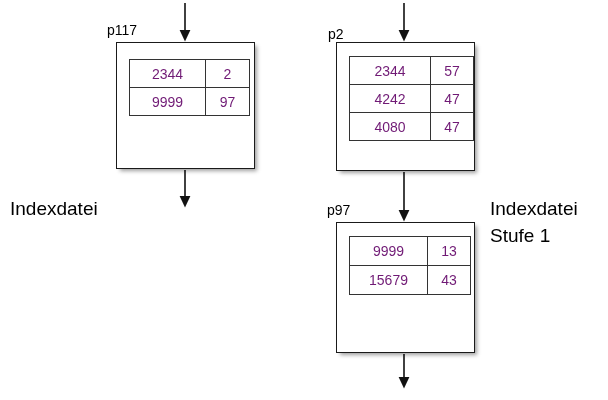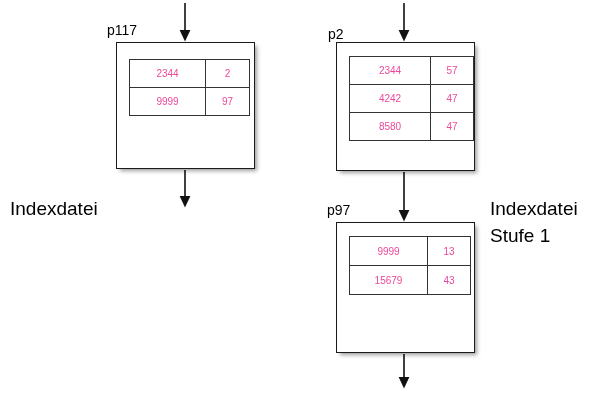--- a/index.html
+++ b/index.html
@@ -49,22 +49,22 @@
 
   
   .index-table {
     position: absolute;
     border-collapse: collapse;
     background: #ffffff;
     table-layout: fixed;
   }
   .index-table td {
     border: 1.3px solid #333333;
-    font-size: 10px;
-    color: #ec4899;
+    font-size: 14px;
+    color: #701a75;
     text-align: center;
     padding: 0;
     background: #ffffff;
   }
   #table-p117 { left: 12px; top: 16px; width: 118px; }
   #table-p117 td { height: 27px; }
   #table-p117 .col-key { width: 75px; }
   #table-p117 .col-ptr { width: 43px; }
 
   #table-p2 { left: 12px; top: 13px; width: 122px; }
@@ -146,21 +146,21 @@
       <tbody>
         <tr>
           <td class="col-key">2344</td>
           <td class="col-ptr">57</td>
         </tr>
         <tr>
           <td class="col-key">4242</td>
           <td class="col-ptr">47</td>
         </tr>
         <tr>
-          <td class="col-key">8580</td>
+          <td class="col-key">4080</td>
           <td class="col-ptr">47</td>
         </tr>
       </tbody>
     </table>
   </div>
 
   <div id="label-p97" class="page-label">p97</div>
 
   <div id="block-p97" class="page-block">
     <table id="table-p97" class="index-table">

